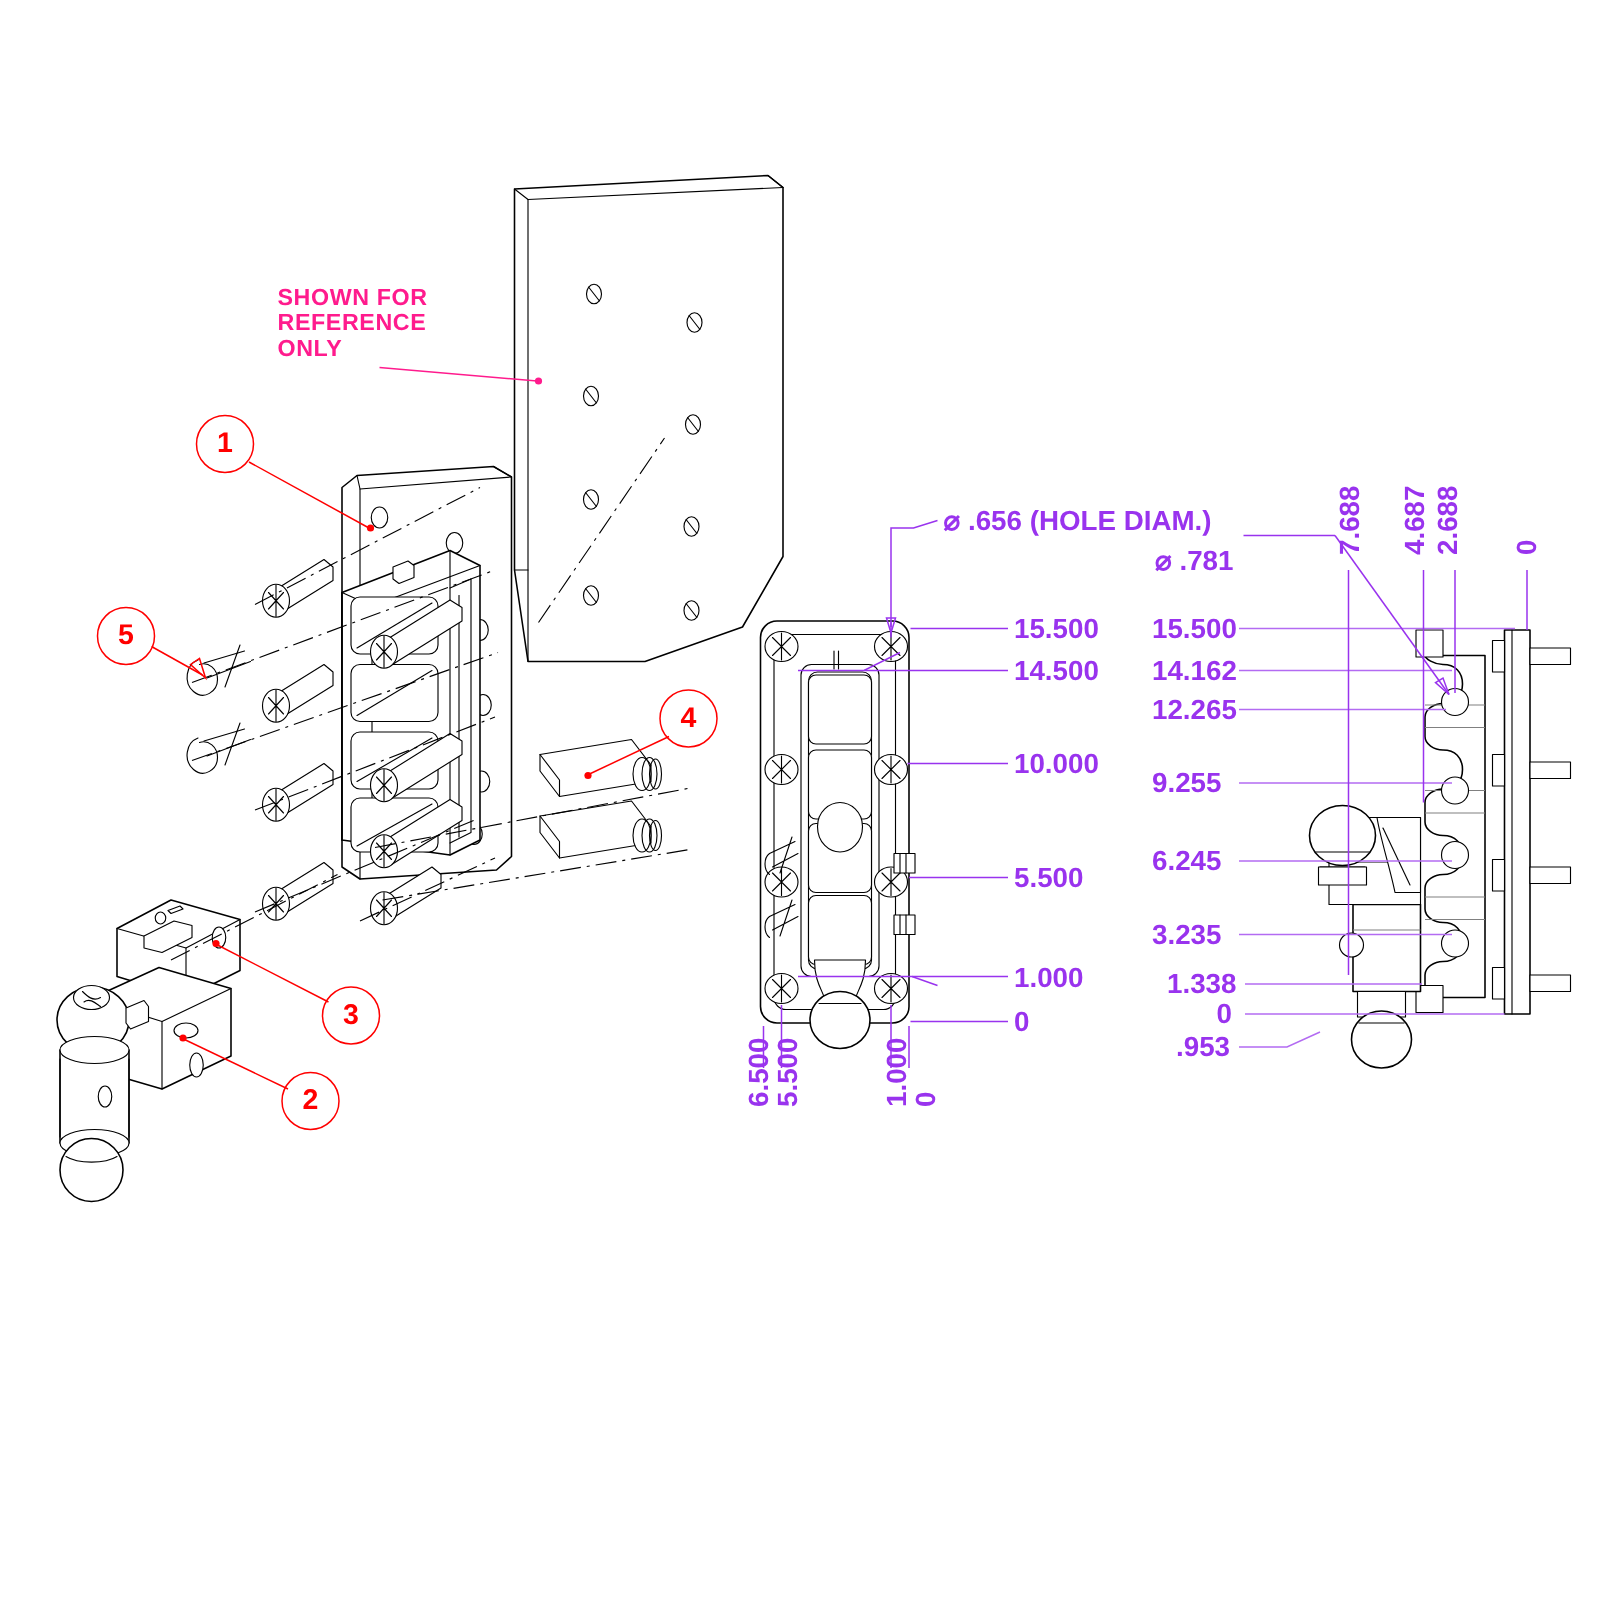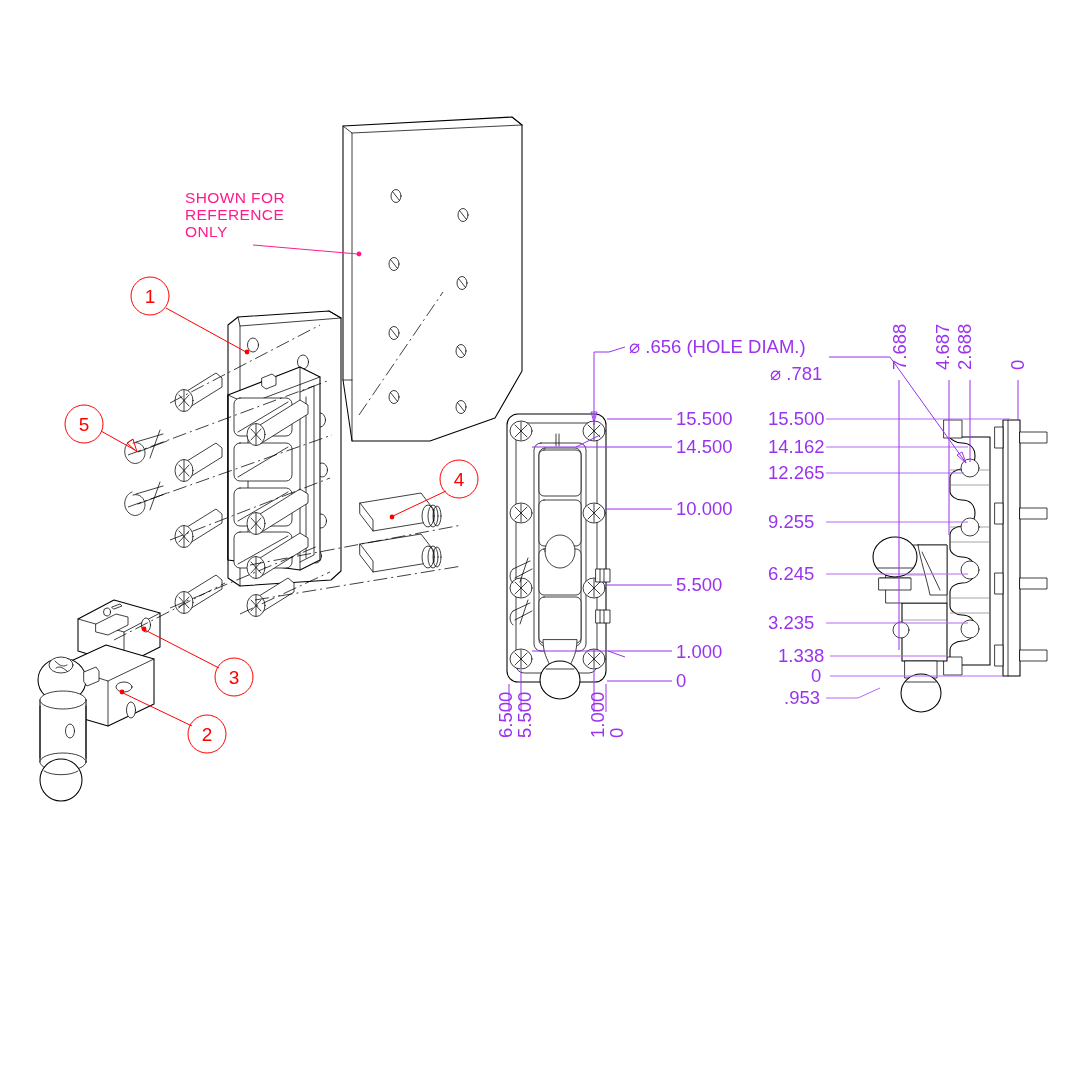--- a/index.html
+++ b/index.html
@@ -2,21 +2,21 @@
 <html><head>
 <meta charset="utf-8">
 <title>Adjustable Hitch Assembly Drawing</title>
 <style>
   html,body{margin:0;padding:0;background:#ffffff;}
   body{
     width:1080px;height:1080px;overflow:hidden;
     font-family:"Liberation Sans", sans-serif;
     position:relative;
   }
-  #sheet{position:absolute;inset:0;width:1080px;height:1080px;}
+  #sheet{position:absolute;inset:0;width:1080px;height:1080px;font-weight:bold;}
   svg.layer{position:absolute;left:0;top:0;width:1080px;height:1080px;overflow:visible;}
   .blk{fill:none;stroke:#000000;stroke-width:1.05;stroke-linejoin:round;stroke-linecap:round;}
   .blk-thin{fill:none;stroke:#000000;stroke-width:0.75;stroke-linejoin:round;stroke-linecap:round;}
   .blk-f{fill:#ffffff;stroke:#000000;stroke-width:1.05;stroke-linejoin:round;stroke-linecap:round;}
   .blk-f-thin{fill:#ffffff;stroke:#000000;stroke-width:0.75;stroke-linejoin:round;stroke-linecap:round;}
   .gry{fill:none;stroke:#808080;stroke-width:0.7;}
   .center{fill:none;stroke:#000000;stroke-width:0.75;stroke-dasharray:14 4 2 4;}
   .ref{fill:none;stroke:#ff1b8d;stroke-width:1.0;}
   .ref-dot{fill:#ff1b8d;stroke:none;}
   .bal{fill:none;stroke:#ff0000;stroke-width:1.0;}

